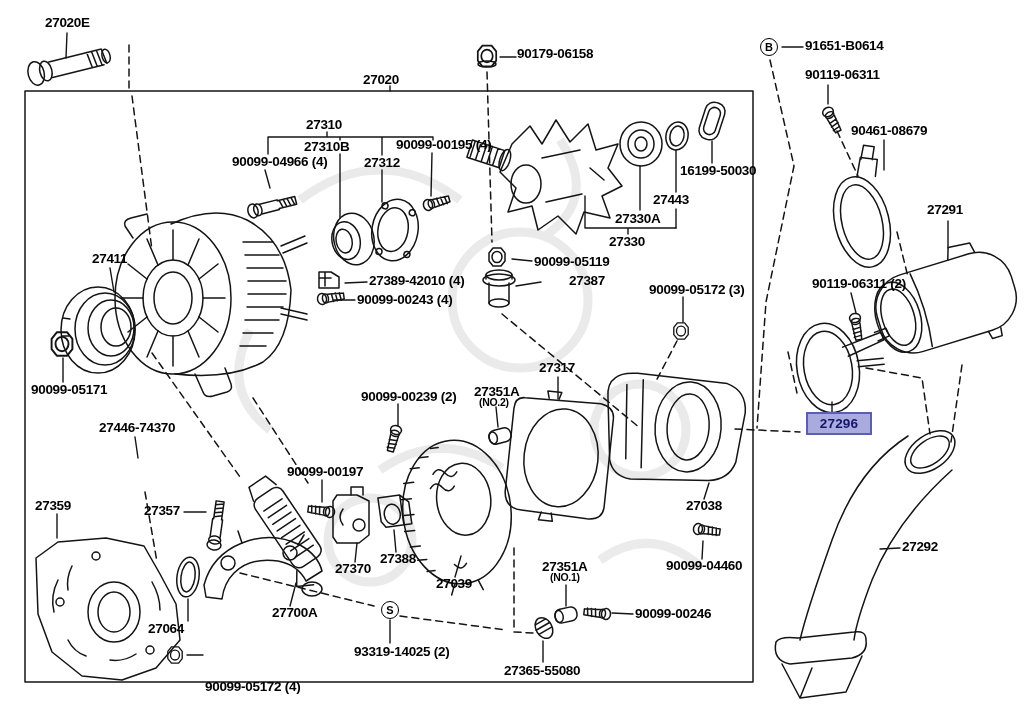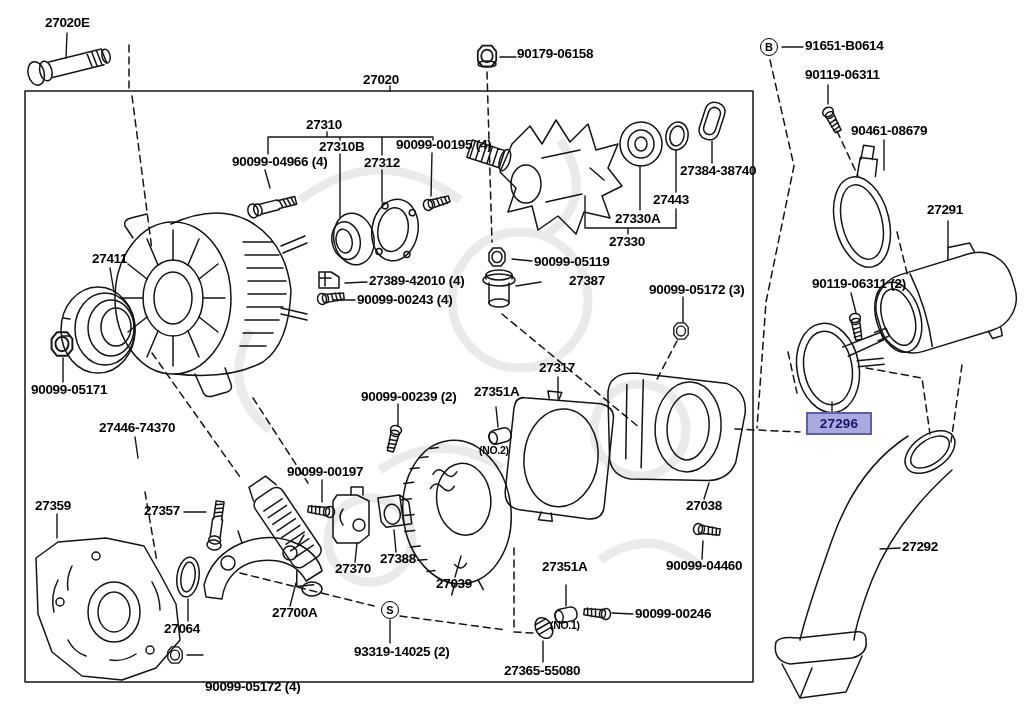--- a/index.html
+++ b/index.html
@@ -1,21 +1,21 @@
 <!DOCTYPE html>
 <html><head>
 <meta charset="utf-8">
 <style>
   html,body{margin:0;padding:0;background:#fff;}
   .stage{position:relative;width:1024px;height:707px;background:#fff;overflow:hidden;
          font-family:"Liberation Sans",sans-serif;border-radius:9px;}
   .stage svg{position:absolute;left:0;top:0;z-index:1;}
   .lbl{position:absolute;z-index:2;font:bold 13.5px/1.1 "Liberation Sans",sans-serif;
        letter-spacing:-0.3px;color:#000;white-space:nowrap;}
-  .sm{font-size:10.5px;letter-spacing:-0.3px;margin-top:48px;}
+  .sm{font-size:10.5px;letter-spacing:-0.3px;}
   .sym{position:absolute;z-index:2;width:16px;height:16px;border:1.8px solid #000;border-radius:50%;
        font:bold 11px/16px "Liberation Sans",sans-serif;text-align:center;background:#fff;color:#000;}
   .hl{position:absolute;z-index:3;left:806px;top:412px;width:62px;height:19px;
       background:#a9abde;border:2px solid #5c5fae;color:#14146a;
       font:bold 13.5px/19px "Liberation Sans",sans-serif;text-align:center;letter-spacing:0.2px;}
   .code{font-size:13.5px;letter-spacing:0.2px;margin-top:40px;}
 </style>
 </head>
 <body>
 
@@ -313,26 +313,26 @@
   </defs>
 </svg>
 
   <div class="lbl" style="left:45px;top:16px">27020E</div>
   <div class="lbl" style="left:363px;top:73px">27020</div>
   <div class="lbl" style="left:517px;top:47px">90179-06158</div>
   <div class="lbl" style="left:805px;top:39px">91651-B0614</div>
   <div class="lbl" style="left:805px;top:68px">90119-06311</div>
   <div class="lbl" style="left:851px;top:124px">90461-08679</div>
   <div class="lbl" style="left:927px;top:203px">27291</div>
-  <div class="lbl" style="left:680px;top:164px">27384-38740</div>
+  <div class="lbl" style="left:680px;top:164px">16199-50030</div>
   <div class="lbl" style="left:653px;top:193px">27443</div>
   <div class="lbl" style="left:615px;top:212px">27330A</div>
   <div class="lbl" style="left:609px;top:235px">27330</div>
   <div class="lbl" style="left:306px;top:118px">27310</div>
-  <div class="lbl" style="left:319px;top:140px">27310B</div>
+  <div class="lbl" style="left:304px;top:140px">27310B</div>
   <div class="lbl" style="left:232px;top:155px">90099-04966 (4)</div>
   <div class="lbl" style="left:364px;top:156px">27312</div>
   <div class="lbl" style="left:396px;top:138px">90099-00195 (4)</div>
   <div class="lbl" style="left:369px;top:274px">27389-42010 (4)</div>
   <div class="lbl" style="left:357px;top:293px">90099-00243 (4)</div>
   <div class="lbl" style="left:534px;top:255px">90099-05119</div>
   <div class="lbl" style="left:569px;top:274px">27387</div>
   <div class="lbl" style="left:92px;top:252px">27411</div>
   <div class="lbl" style="left:31px;top:383px">90099-05171</div>
   <div class="lbl" style="left:99px;top:421px">27446-74370</div>
@@ -342,21 +342,21 @@
   <div class="lbl" style="left:539px;top:361px">27317</div>
   <div class="lbl" style="left:361px;top:390px">90099-00239 (2)</div>
   <div class="lbl" style="left:474px;top:385px">27351A</div>
   <div class="lbl sm" style="left:479px;top:397px">(NO.2)</div>
   <div class="lbl" style="left:35px;top:499px">27359</div>
   <div class="lbl" style="left:144px;top:504px">27357</div>
   <div class="lbl" style="left:287px;top:465px">90099-00197</div>
   <div class="lbl" style="left:335px;top:562px">27370</div>
   <div class="lbl" style="left:380px;top:552px">27388</div>
   <div class="lbl" style="left:436px;top:577px">27039</div>
-  <div class="lbl" style="left:164px;top:622px">27064</div>
+  <div class="lbl" style="left:148px;top:622px">27064</div>
   <div class="lbl" style="left:272px;top:606px">27700A</div>
   <div class="lbl" style="left:205px;top:680px">90099-05172 (4)</div>
   <div class="lbl" style="left:354px;top:645px">93319-14025 (2)</div>
   <div class="lbl" style="left:504px;top:664px">27365-55080</div>
   <div class="lbl" style="left:542px;top:560px">27351A</div>
   <div class="lbl sm" style="left:550px;top:572px">(NO.1)</div>
   <div class="lbl" style="left:635px;top:607px">90099-00246</div>
   <div class="lbl" style="left:666px;top:559px">90099-04460</div>
   <div class="lbl" style="left:686px;top:499px">27038</div>
   <div class="lbl" style="left:902px;top:540px">27292</div>

